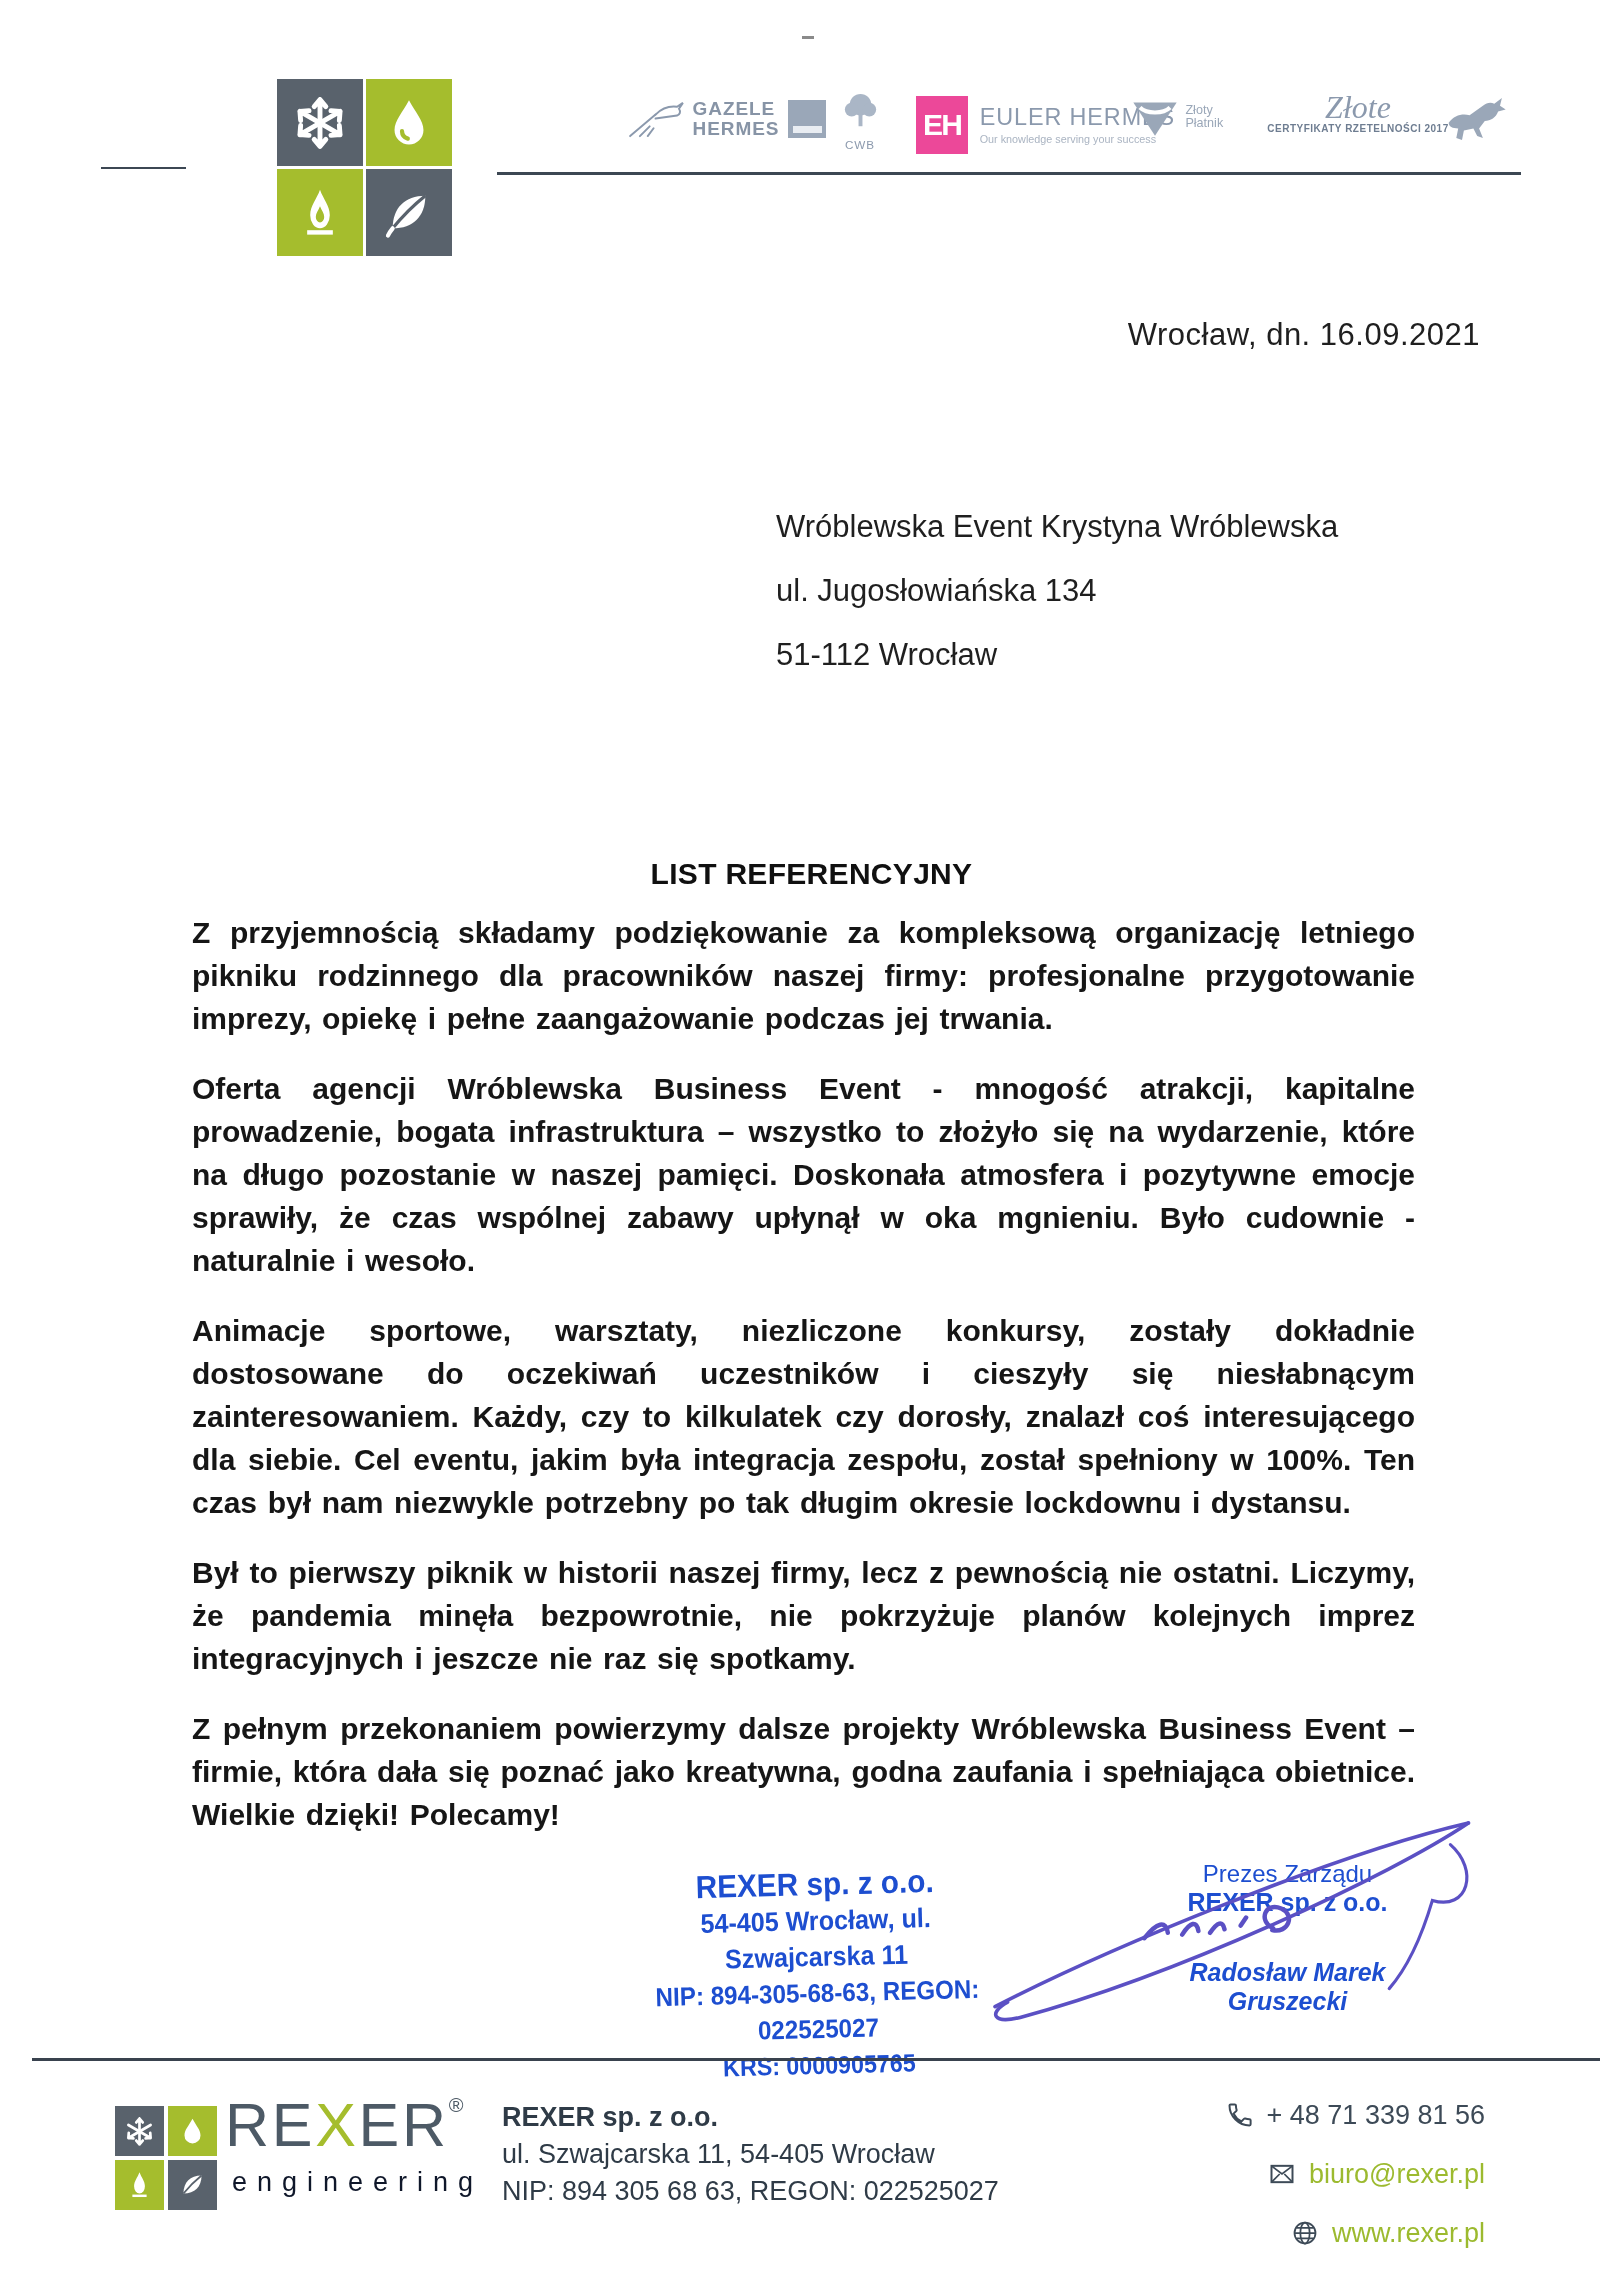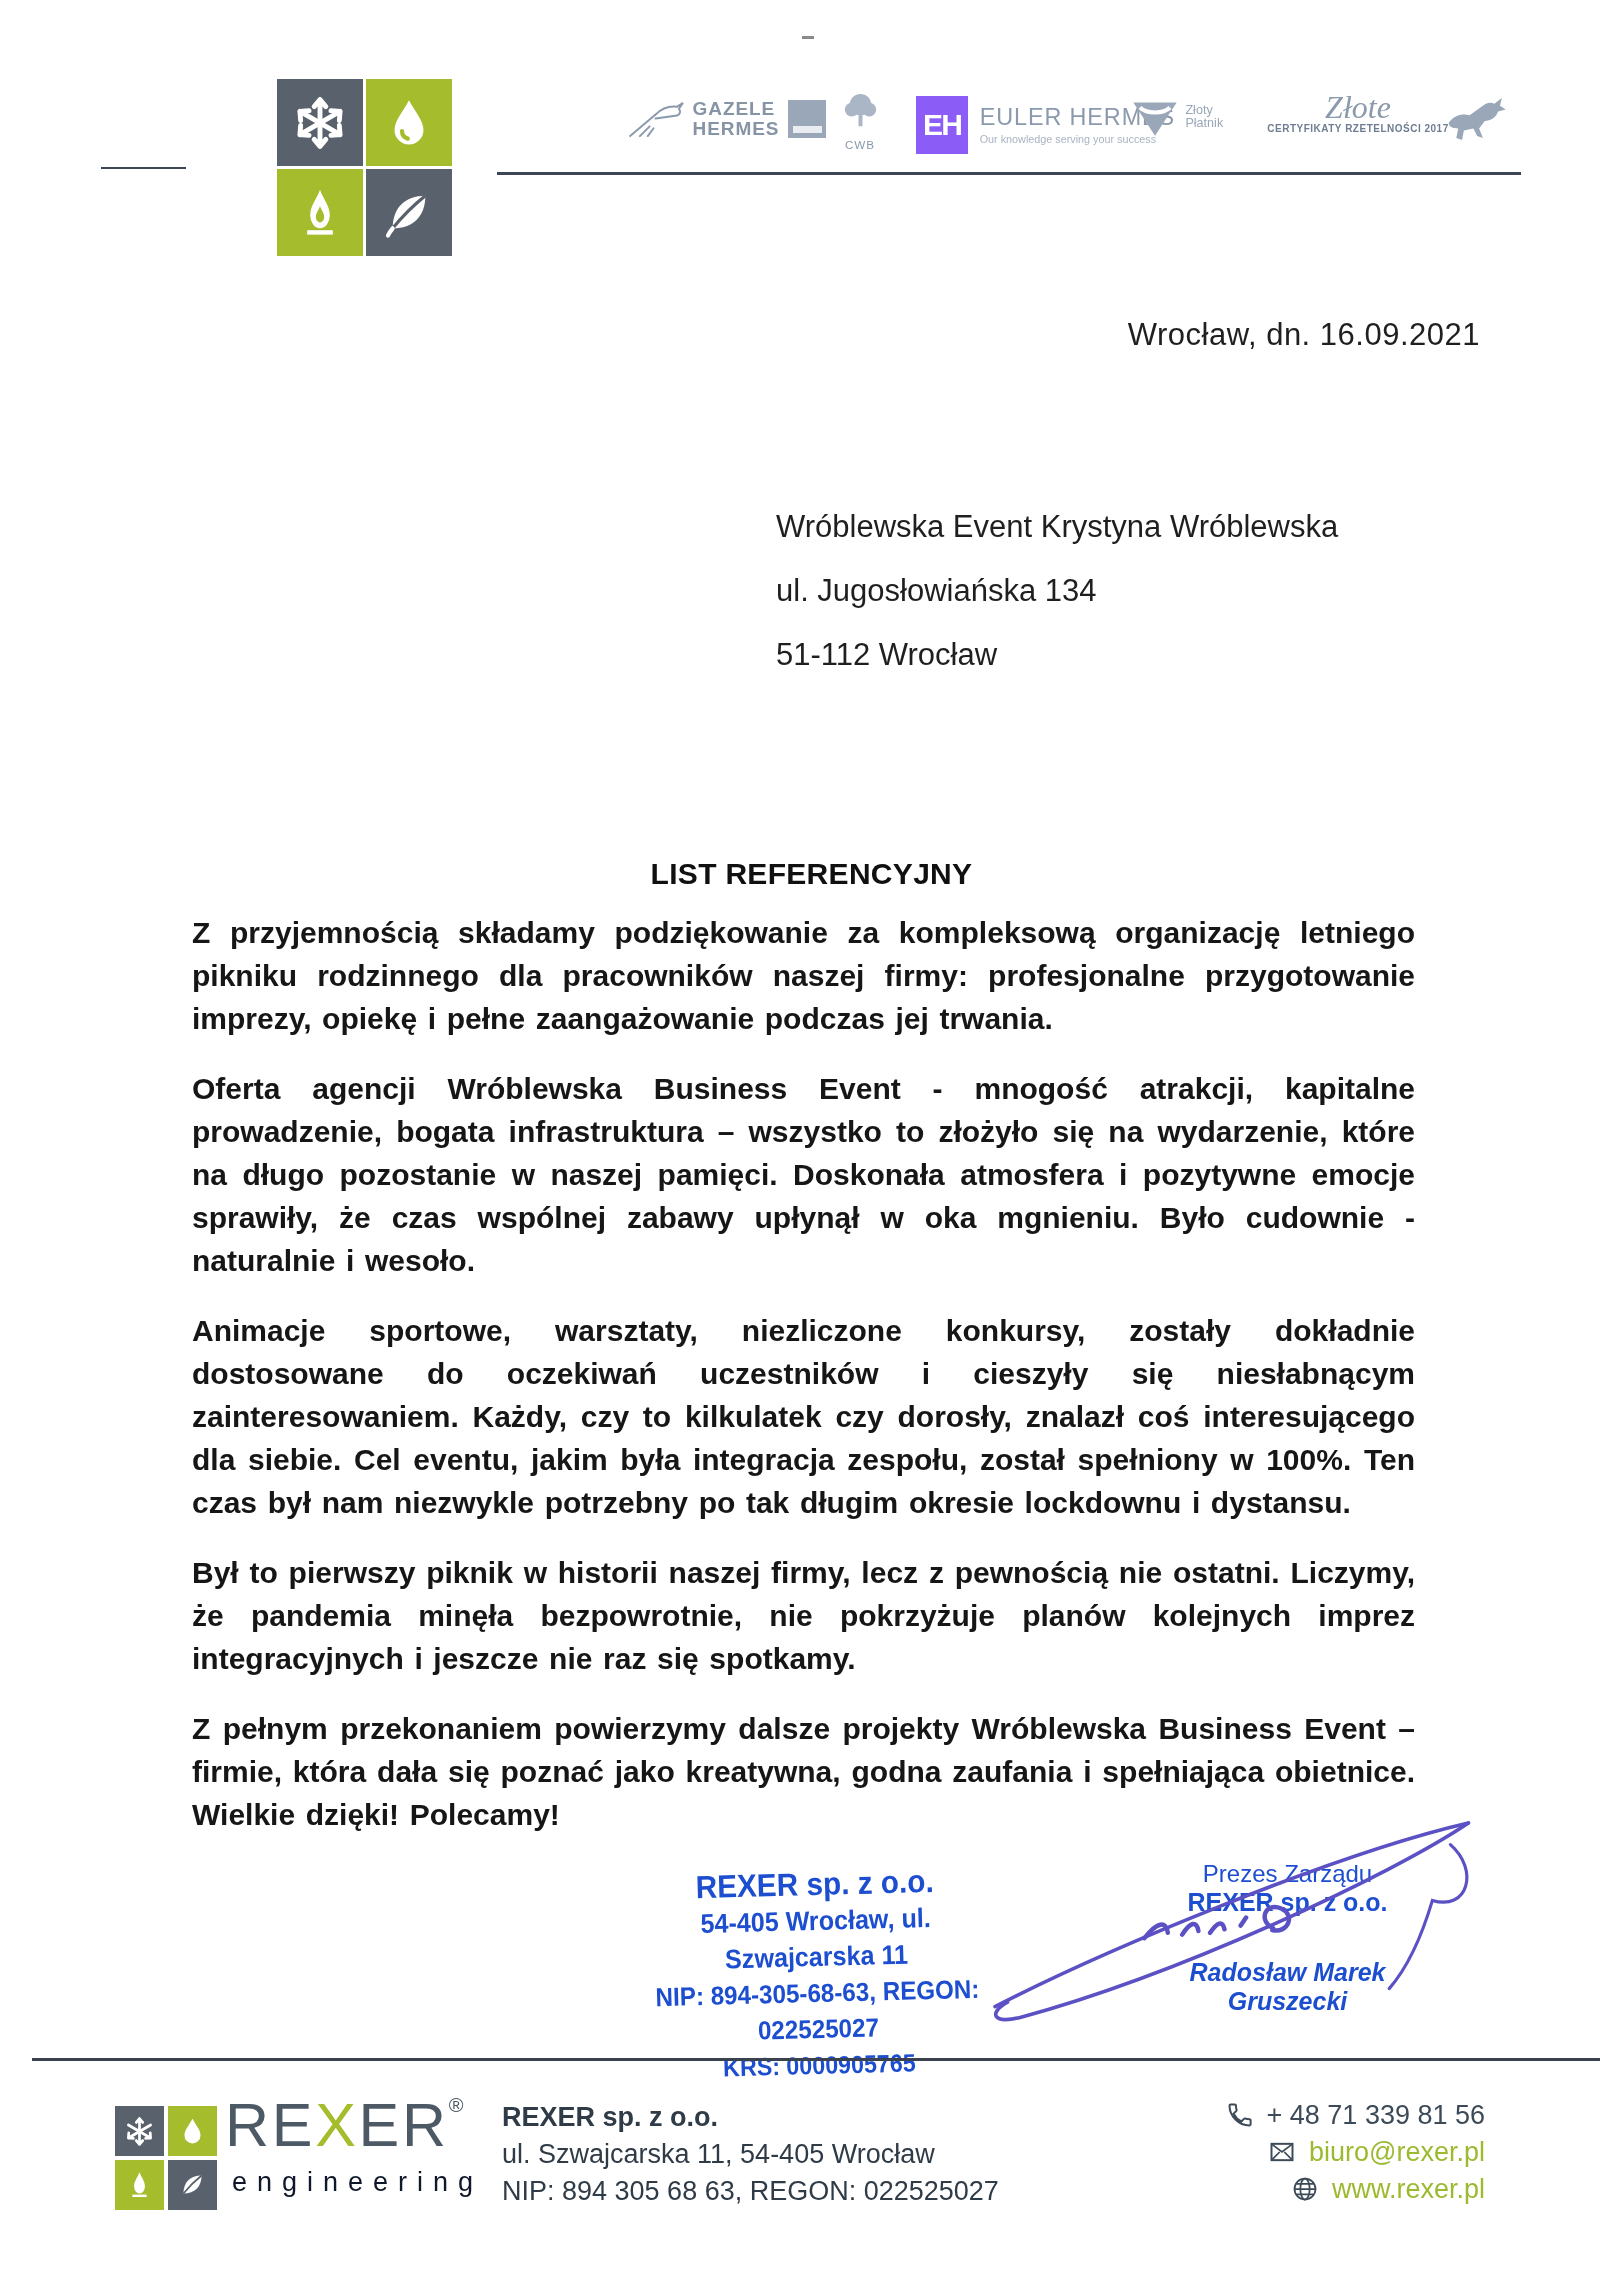--- a/index.html
+++ b/index.html
@@ -19,21 +19,21 @@
 
   .certs{position:absolute;left:626px;top:83px;width:905px;height:86px;}
   .cert{position:absolute;display:flex;align-items:center;}
   .cert-gazele{left:0;top:14.4px;}
   .gz-text{font-weight:700;font-size:19px;line-height:20px;letter-spacing:0.9px;color:#8794a6;margin-left:3.6px;}
   .gz-square{width:38px;height:38px;background:#9aa7b8;position:relative;margin-left:9px;}
   .gz-square .bar{position:absolute;left:4.5px;bottom:5.4px;width:29px;height:6.3px;background:#e9edf2;}
   .cert-cwb{left:209px;top:7.2px;flex-direction:column;width:50px;}
   .cwb-label{font-size:11.7px;color:#8b99ad;letter-spacing:0.9px;margin-top:0.9px;}
   .cert-euler{left:290px;top:12.6px;}
-  .eh-badge{width:52px;height:58px;background:#8b5cf6;display:flex;align-items:center;justify-content:center;}
+  .eh-badge{width:52px;height:58px;background:#ec4899;display:flex;align-items:center;justify-content:center;}
   .eh-badge span{font-size:30px;color:#fff;font-weight:700;letter-spacing:-1.8px;}
   .eh-text{margin-left:11.7px;}
   .eh-name{font-size:23.4px;color:#8b99ad;letter-spacing:0.9px;}
   .eh-tag{font-size:10.8px;color:#aab4c2;margin-top:2.7px;}
   .cert-zloty{left:504px;top:10.8px;}
   .zp-text{font-size:12.6px;line-height:13.5px;color:#9aa7b8;margin-left:5.4px;}
   .cert-zlote{left:623px;top:10.8px;width:218px;display:block;text-align:center;}
   .zl-script{font-family:"Liberation Serif",serif;font-style:italic;font-size:32px;color:#8b99ad;line-height:27px;}
   .zl-label{font-size:10px;font-weight:700;letter-spacing:0.5px;color:#6e7d91;margin-top:1.8px;}
   .cert-gepard{left:817px;top:7.2px;}
@@ -64,21 +64,21 @@
   .footer-line{position:absolute;left:31.5px;top:2058px;width:1568px;height:2.7px;background:#39424e;}
   .f-logo{position:absolute;left:115px;top:2106px;display:grid;
           grid-template-columns:49px 49px;grid-template-rows:50px 50px;gap:3.6px;}
   .f-logo .tile svg{width:31px;height:31px;}
   .f-brand{position:absolute;left:225px;top:2090px;font-size:61px;color:#4d5a66;letter-spacing:2.7px;}
   .f-brand .green-x{color:#a5bd2d;}
   .f-brand .reg{font-size:20px;vertical-align:34px;letter-spacing:0;}
   .f-eng{position:absolute;left:232px;top:2167px;font-size:27px;letter-spacing:10px;color:#0f172a;}
   .f-company{position:absolute;left:502px;top:2099px;font-size:27px;line-height:37px;color:#2f3b47;}
   .f-company .bold{font-weight:700;}
-  .f-contacts{position:absolute;right:135px;top:2097px;display:flex;flex-direction:column;gap:1px;}
+  .f-contacts{position:absolute;right:135px;top:2097px;display:flex;flex-direction:column;gap:23px;}
   .c-row{display:flex;justify-content:flex-end;align-items:center;gap:12.6px;font-size:27px;height:36px;}
   .c-row svg{width:28px;height:28px;flex:0 0 auto;}
   .c-phone{color:#3d4a57;}
   .c-green{color:#9cba2f;}
 </style>
 </head>
 <body>
 
 <div class="page">
 

